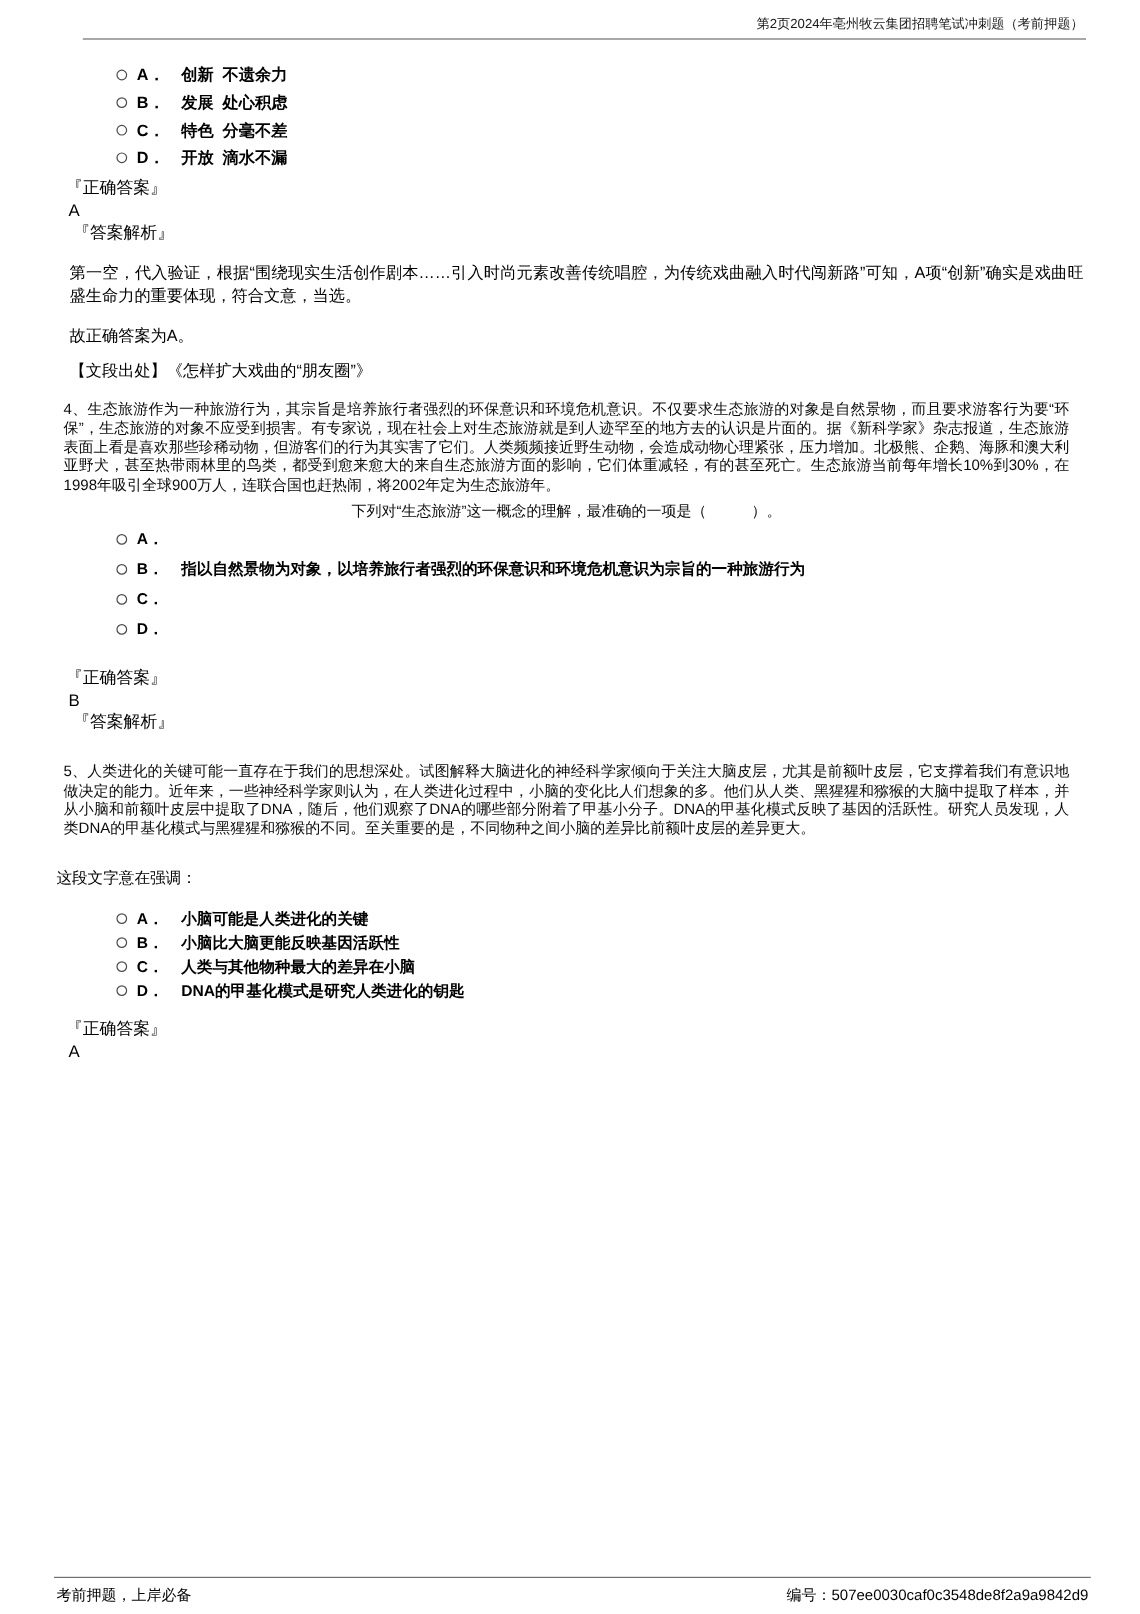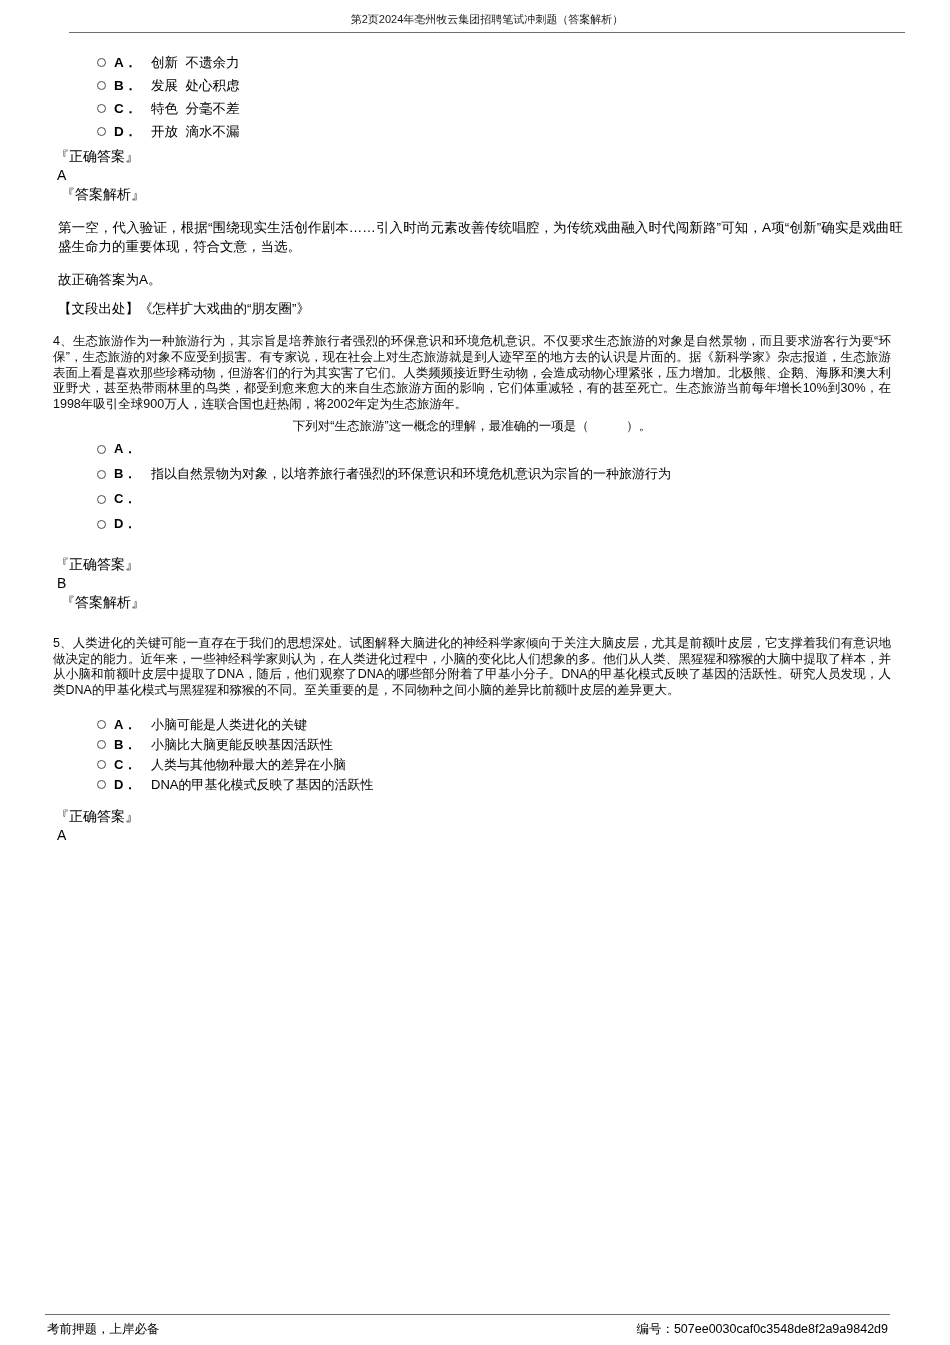--- a/index.html
+++ b/index.html
@@ -5,71 +5,71 @@
   * { margin:0; padding:0; box-sizing:border-box; }
   html, body { width:950px; height:1345px; }
   body {
     background:#ffffff; color:#000;
     font-family:"Liberation Sans","DejaVu Sans",sans-serif;
     position:relative; overflow:hidden;
   }
   .page { position:absolute; inset:0; padding:10px 45px 0 45px; }
 
   .header {
-    display:flex; justify-content:center; align-items:flex-end;
+    display:flex; justify-content:flex-end; align-items:flex-end;
     font-size:11px; color:#1a1a1a; padding:2px 2px 5px 2px;
     border-bottom:1px solid #707070;
     margin-left:24px;
   }
 
   .content { padding-top:16px; }
 
   .opts { }
   .option { display:flex; align-items:center; margin-left:52px; }
   .q3-opts .option { height:23px; }
   .q4-opts .option { height:25px; }
   .q5-opts .option { height:20px; }
 
   .radio {
     width:9px; height:9px; border:1px solid #4a4a4a; border-radius:50%;
     margin-right:8px; flex:none; background:#fff;
   }
   .opt-letter { font-weight:600; font-size:13.5px; width:37px; flex:none; }
-  .opt-text   { font-weight:400; font-size:13.5px; white-space:pre-wrap; }
+  .opt-text   { font-weight:700; font-size:13.5px; white-space:pre-wrap; }
   .q4-opts .opt-letter, .q4-opts .opt-text,
   .q5-opts .opt-letter, .q5-opts .opt-text { font-size:13px; }
 
   .ans-label { font-size:14px; line-height:19px; margin-left:10px; }
   .ans-value { font-size:14px; line-height:19px; margin-left:12px; }
   .indent14  { margin-left:16px;font-family:Liberation Serif, serif; }
 
   .para  { font-size:13.5px; line-height:19px;   text-align:justify; margin-left:13px; margin-right:2px; }
   .dense { font-size:12.5px; line-height:15.8px; text-align:justify; margin-left:8px;  margin-right:14px; color:#0a0a0a; }
   .prompt { white-space:pre-wrap; text-align:center; }
   .q5prompt { font-size:13px; line-height:17px; margin-left:2px; }
 
   .mt2{margin-top:2px}.mt4{margin-top:4px}.mt6{margin-top:6px}.mt8{margin-top:8px}
   .mt10{margin-top:10px}.mt12{margin-top:12px}.mt14{margin-top:14px}.mt16{margin-top:16px}
   .mt18{margin-top:18px}.mt24{margin-top:24px}
 
   .footer {
-    position:absolute; left:45px; right:60px; bottom:7px;
+    position:absolute; left:45px; right:41px; bottom:7px;
     border-top:1px solid #707070; padding:6px 2px 0 2px;
     display:flex; justify-content:space-between; align-items:center;
     font-size:12.5px; color:#000;
   }
 </style>
 </head>
 <body>
 
 <div class="page">
 
   <div class="header">
     <span>第2页</span>
-    <span>2024年亳州牧云集团招聘笔试冲刺题（答案解析）</span>
+    <span>2024年亳州牧云集团招聘笔试冲刺题（考前押题）</span>
   </div>
 
   <div class="content">
 
     <div class="opts q3-opts mt2">
       <div class="option">
         <span class="radio"></span>
         <span class="opt-letter">A．</span>
         <span class="opt-text">创新  不遗余力</span>
       </div>
@@ -119,41 +119,42 @@
         <span class="radio"></span>
         <span class="opt-letter">D．</span>
       </div>
     </div>
 
     <div class="ans-label mt18">『正确答案』</div>
     <div class="ans-value">B</div>
     <div class="ans-label indent14">『答案解析』</div>
 
     <p class="dense mt24">5、人类进化的关键可能一直存在于我们的思想深处。试图解释大脑进化的神经科学家倾向于关注大脑皮层，尤其是前额叶皮层，它支撑着我们有意识地做决定的能力。近年来，一些神经科学家则认为，在人类进化过程中，小脑的变化比人们想象的多。他们从人类、黑猩猩和猕猴的大脑中提取了样本，并从小脑和前额叶皮层中提取了DNA，随后，他们观察了DNA的哪些部分附着了甲基小分子。DNA的甲基化模式反映了基因的活跃性。研究人员发现，人类DNA的甲基化模式与黑猩猩和猕猴的不同。至关重要的是，不同物种之间小脑的差异比前额叶皮层的差异更大。</p>
+    <p class="q5prompt mt24">这段文字意在强调：</p>
 
     <div class="opts q5-opts mt16">
       <div class="option">
         <span class="radio"></span>
         <span class="opt-letter">A．</span>
         <span class="opt-text">小脑可能是人类进化的关键</span>
       </div>
       <div class="option">
         <span class="radio"></span>
         <span class="opt-letter">B．</span>
         <span class="opt-text">小脑比大脑更能反映基因活跃性</span>
       </div>
       <div class="option">
         <span class="radio"></span>
         <span class="opt-letter">C．</span>
         <span class="opt-text">人类与其他物种最大的差异在小脑</span>
       </div>
       <div class="option">
         <span class="radio"></span>
         <span class="opt-letter">D．</span>
-        <span class="opt-text">DNA的甲基化模式反映了基因的活跃性</span>
+        <span class="opt-text">DNA的甲基化模式是研究人类进化的钥匙</span>
       </div>
     </div>
 
     <div class="ans-label mt12">『正确答案』</div>
     <div class="ans-value">A</div>
 
   </div>
 
   <div class="footer">
     <span>考前押题，上岸必备</span>

